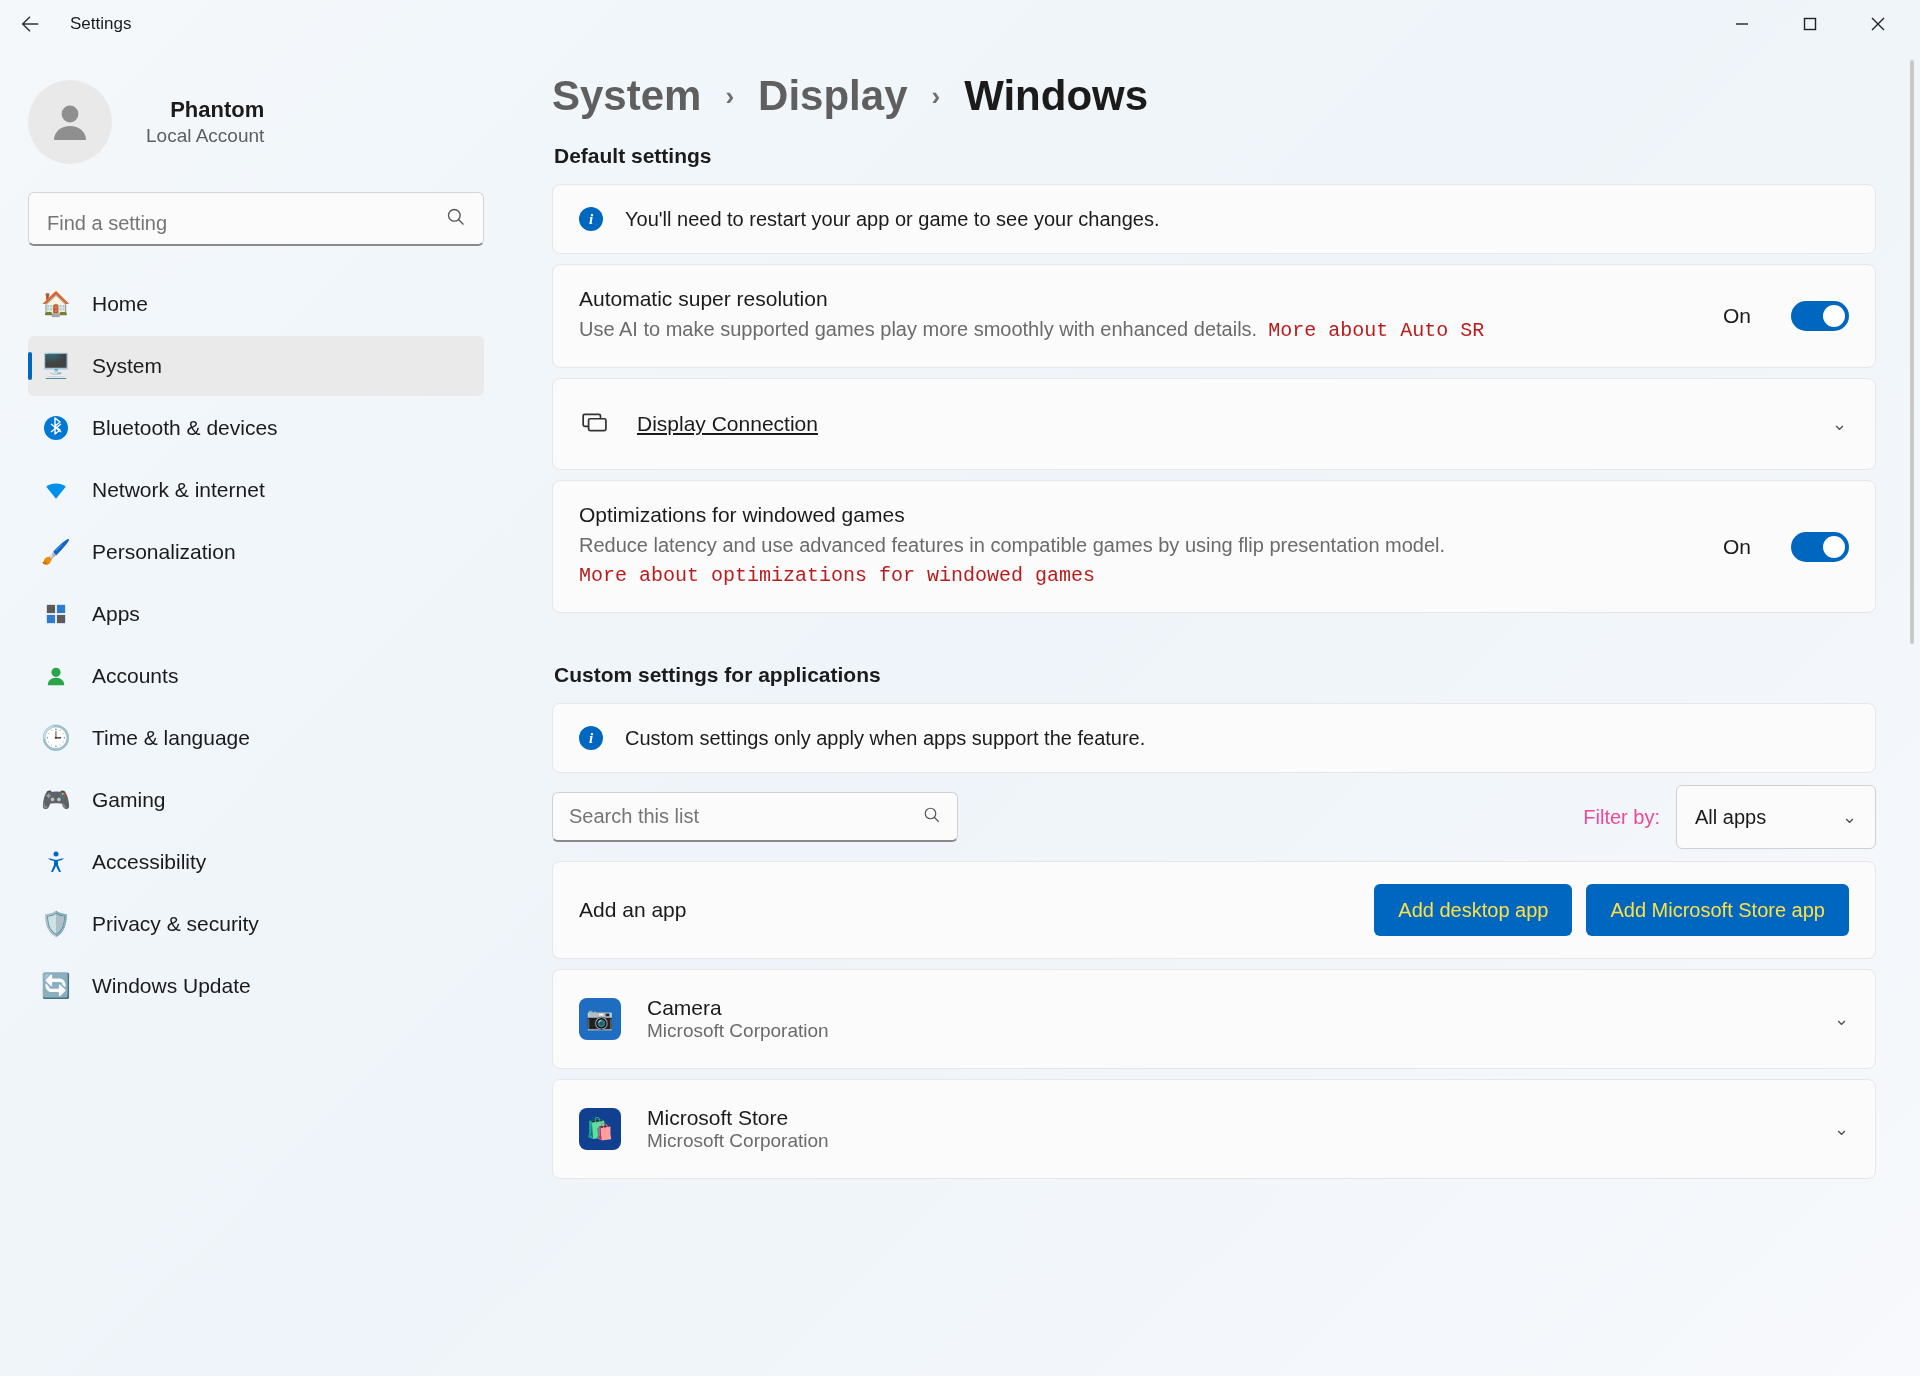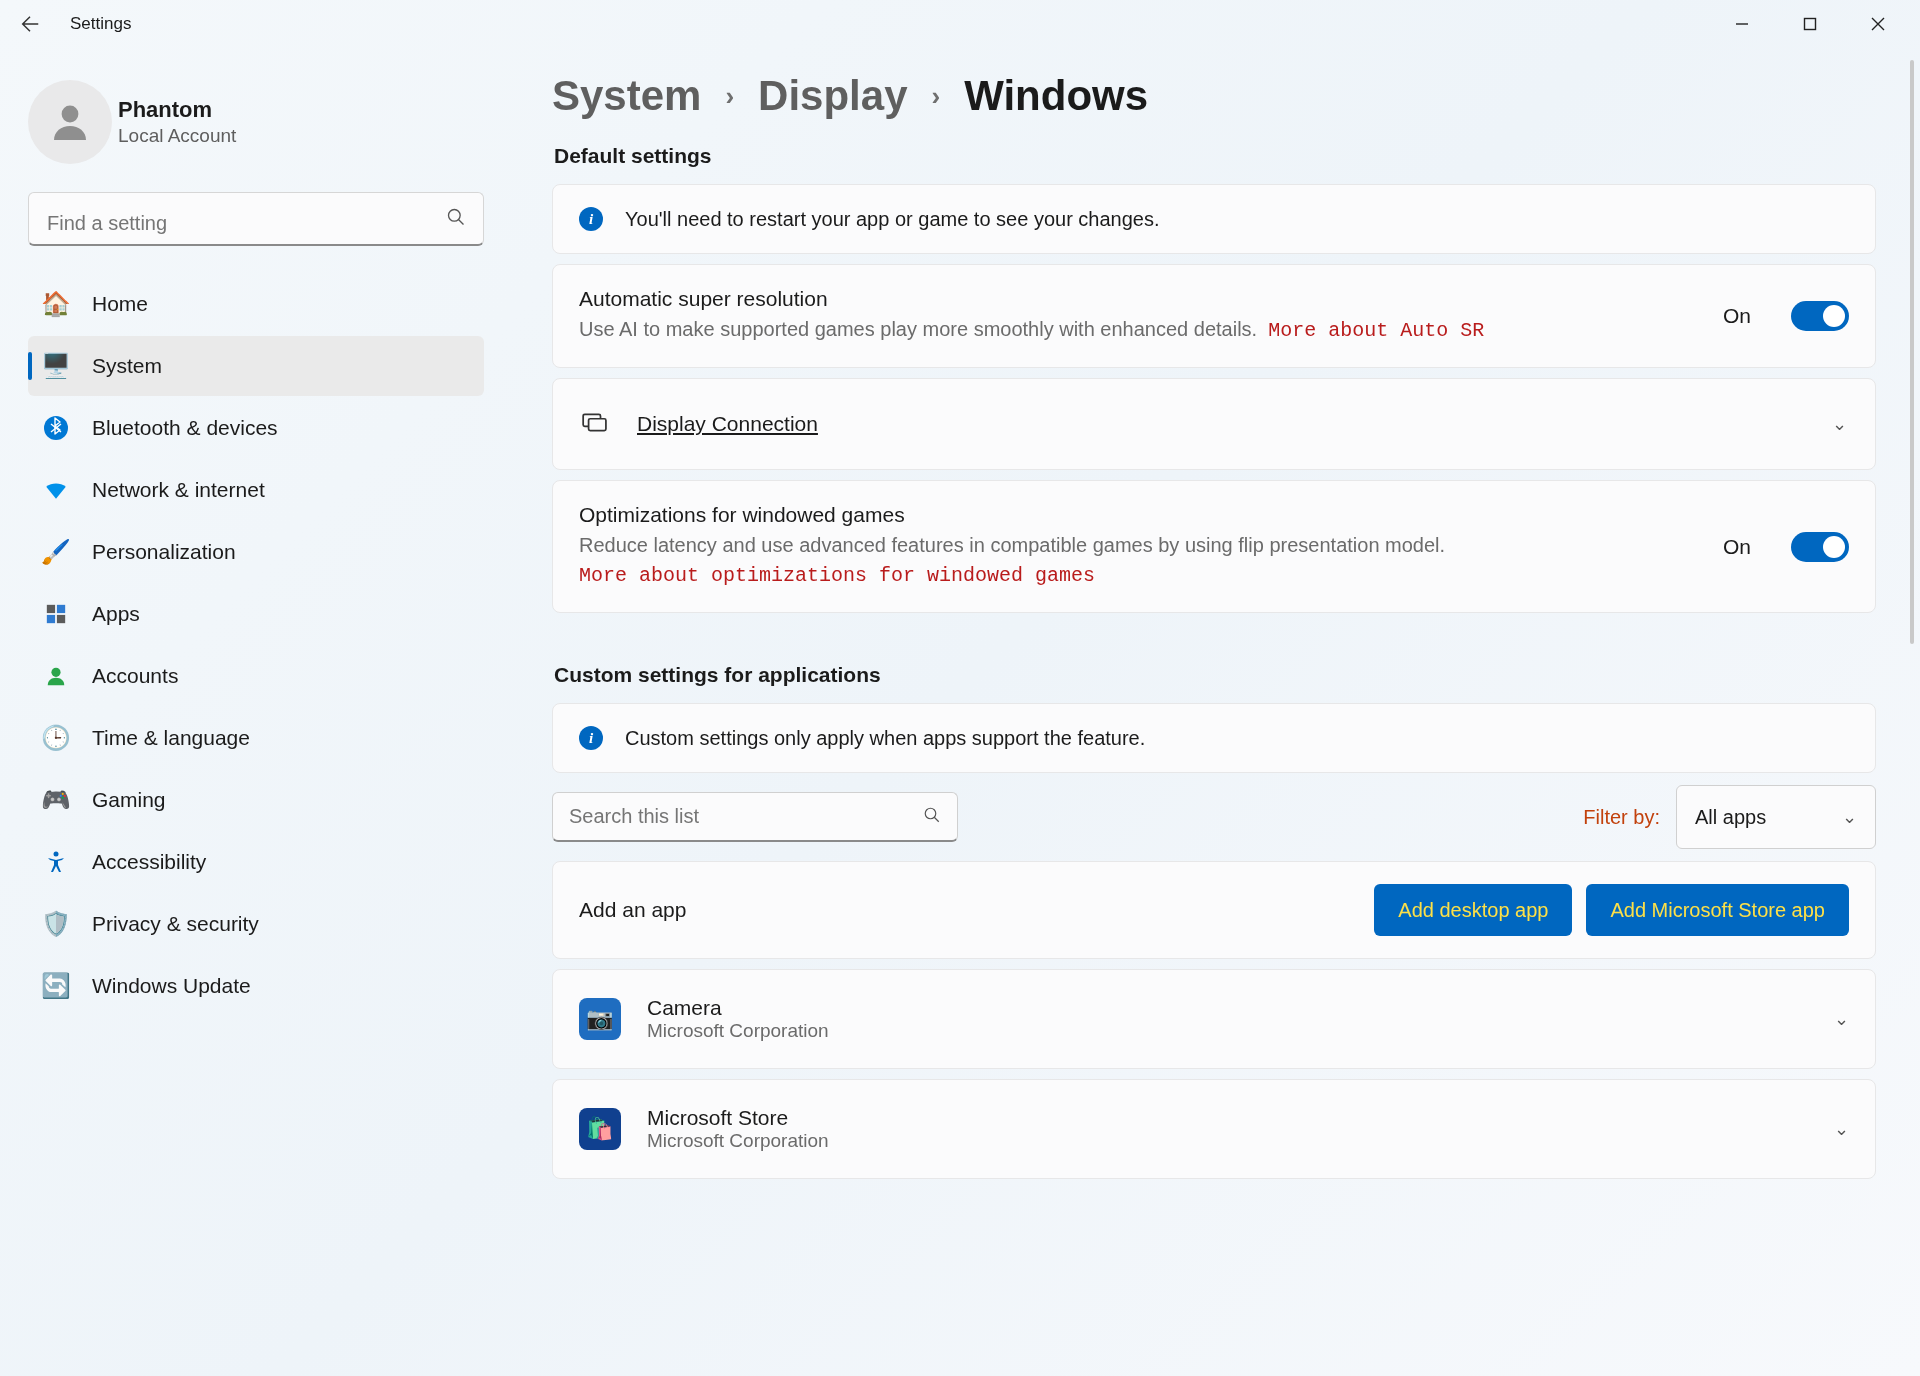--- a/index.html
+++ b/index.html
@@ -13,21 +13,21 @@
   }
   .titlebar .back {
     width: 44px; height: 44px; display:flex; align-items:center; justify-content:center;
     cursor: pointer; border-radius:4px;
   }
   .titlebar .title { font-size: 17px; margin-left: 18px; }
   .win-controls { margin-left:auto; display:flex; }
   .win-controls .ctl { width:68px; height:44px; display:flex; align-items:center; justify-content:center; cursor:pointer; }
   .shell { display:flex; height: calc(100% - 48px); }
   .sidebar { width: 512px; padding: 24px 28px 0 28px; }
-  .profile { display:flex; align-items:center; gap: 6px; margin-bottom: 28px; margin-top:8px;}
+  .profile { display:flex; align-items:center; gap: 34px; margin-bottom: 28px; margin-top:8px;text-align:right;}
   .avatar { width:84px; height:84px; border-radius:50%; background:#e9e9ea; display:flex; align-items:center; justify-content:center; }
   .avatar svg { width:48px; height:48px; fill:#8f8f8f; }
   .profile-name { font-size:22px; font-weight:600; }
   .profile-sub { font-size:19px; color:#5e5e5e; margin-top:2px;}
   .search {
     position:relative; margin-bottom: 28px;
   }
   .search input {
     width:100%; height:54px; border:1px solid #d6d6d6; border-bottom:2px solid #8a8a8a;
     border-radius:6px; background:#fbfbfc; padding:10px 56px 0 18px; font-size:20px;
@@ -79,21 +79,21 @@
   .expand-row { display:flex; align-items:center; gap:28px; padding:8px 2px;}
   .expand-row .lead-icon { width:28px; color:#444;}
   .expand-row .label { font-size:21px; flex:1;text-decoration:underline;}
   .chevron { color:#555; font-size:18px; }
   .filter-row { display:flex; align-items:center; gap:16px; margin:12px 0 12px 0;}
   .mini-search {
     width:406px; height:50px; border:1px solid #d0d0d0; border-bottom:2px solid #8a8a8a;
     border-radius:6px; background:#fbfbfc; display:flex; align-items:center; padding:0 16px;
   }
   .mini-search input { flex:1; border:none; background:transparent; font-size:20px; outline:none;}
-  .filter-label { margin-left:auto; font-size:20px; color:#c2410c;}
+  .filter-label { margin-left:auto; font-size:20px; color:#ec4899;}
   .dropdown {
     height:64px; min-width:200px; border:1px solid #d0d0d0; border-radius:6px;
     background:#fbfbfc; display:flex; align-items:center; padding:0 18px; gap:30px;
     font-size:20px; cursor:pointer;
   }
   .add-row { display:flex; align-items:center; }
   .add-row .label { font-size:21px; flex:1;}
   .btn-primary {
     background:#0067c0; color:#fde047; border:none; border-radius:6px;
     height:52px; padding:0 24px; font-size:20px; cursor:pointer; margin-left:14px;

